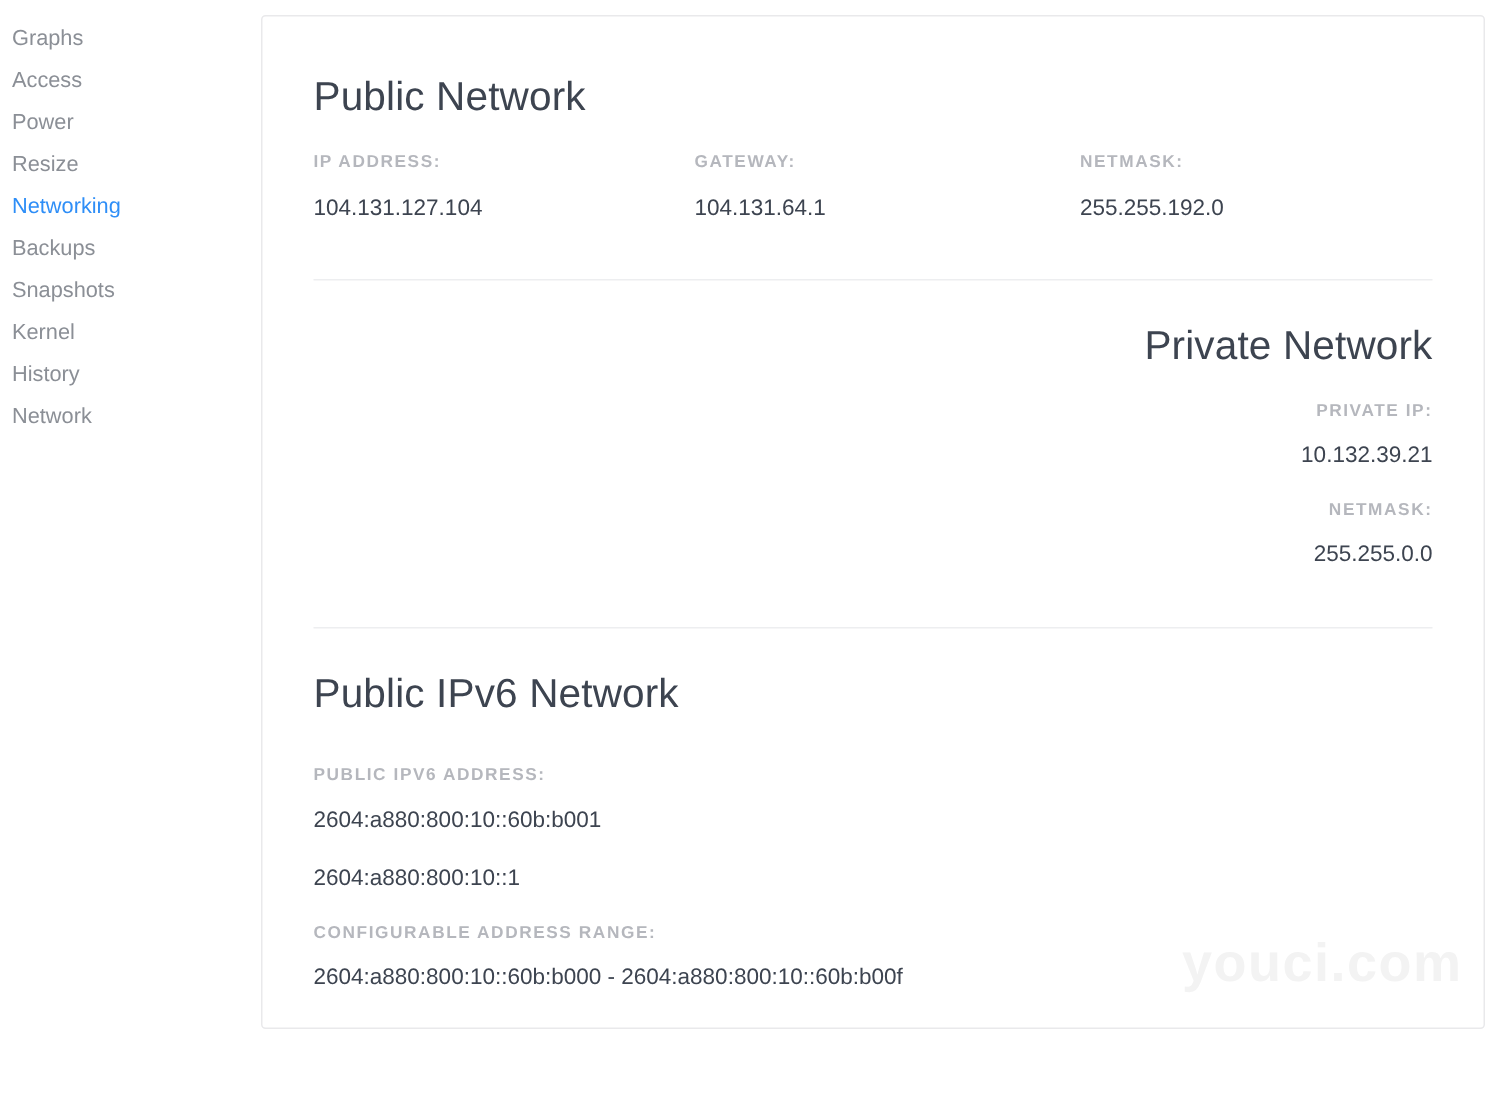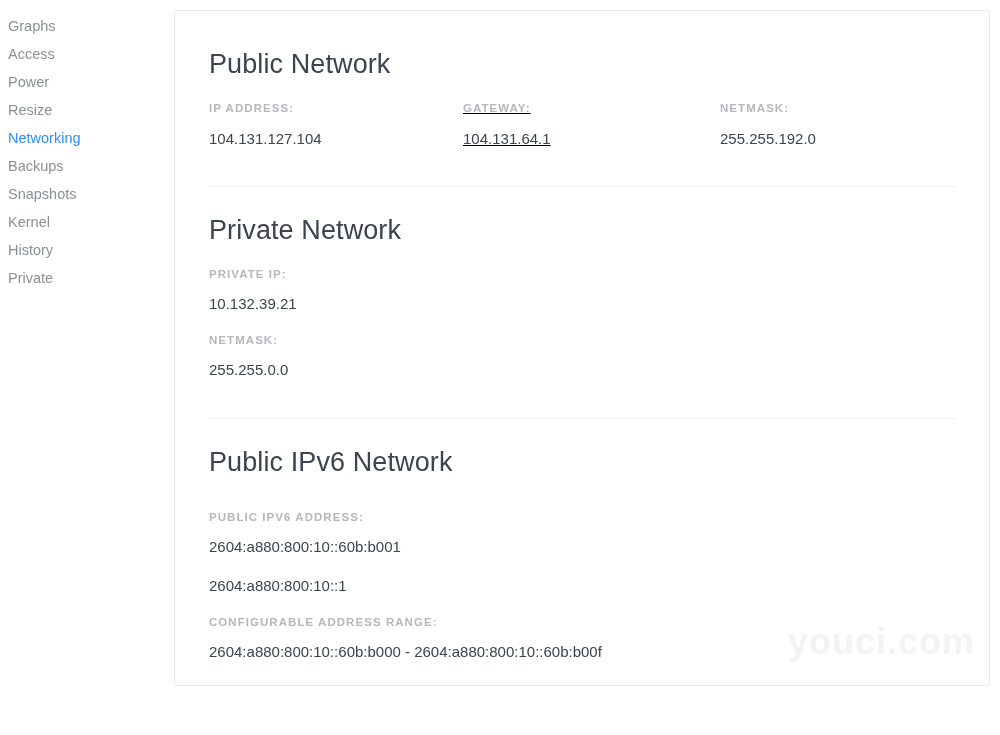--- a/index.html
+++ b/index.html
@@ -124,47 +124,47 @@
 <nav id="sidebar">
   <a class="nav-item">Graphs</a>
   <a class="nav-item">Access</a>
   <a class="nav-item">Power</a>
   <a class="nav-item">Resize</a>
   <a class="nav-item active">Networking</a>
   <a class="nav-item">Backups</a>
   <a class="nav-item">Snapshots</a>
   <a class="nav-item">Kernel</a>
   <a class="nav-item">History</a>
-  <a class="nav-item">Private</a>
+  <a class="nav-item">Network</a>
 </nav>
 
 <main id="card">
 
   <section class="card-inner section" style="padding-top:38px;">
     <h2 class="section-title">Public Network</h2>
 
     <div class="cols" style="margin-top:22px;">
       <div class="col" style="left:0;">
         <div class="field-label">IP ADDRESS:</div>
         <div class="field-value">104.131.127.104</div>
       </div>
-      <div class="col" style="left:254px;text-decoration:underline;">
+      <div class="col" style="left:254px;">
         <div class="field-label">GATEWAY:</div>
         <div class="field-value">104.131.64.1</div>
       </div>
       <div class="col" style="left:511px;">
         <div class="field-label">NETMASK:</div>
         <div class="field-value">255.255.192.0</div>
       </div>
     </div>
   </section>
 
   <hr class="divider" style="margin-top:28px;">
 
-  <section class="card-inner section" style="padding-top:28px;">
+  <section class="card-inner section" style="padding-top:28px;text-align:right;">
     <h2 class="section-title">Private Network</h2>
 
     <div class="stacked" style="margin-top:22px;">
       <div class="field-label">PRIVATE IP:</div>
       <div class="field-value">10.132.39.21</div>
     </div>
 
     <div class="stacked" style="margin-top:22px;">
       <div class="field-label">NETMASK:</div>
       <div class="field-value">255.255.0.0</div>

